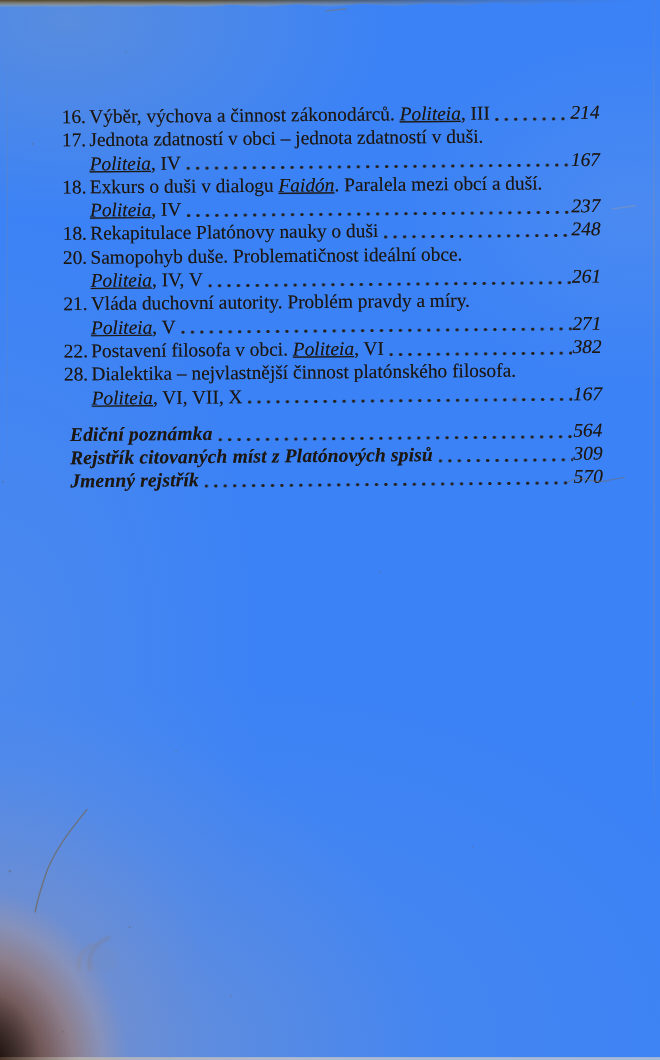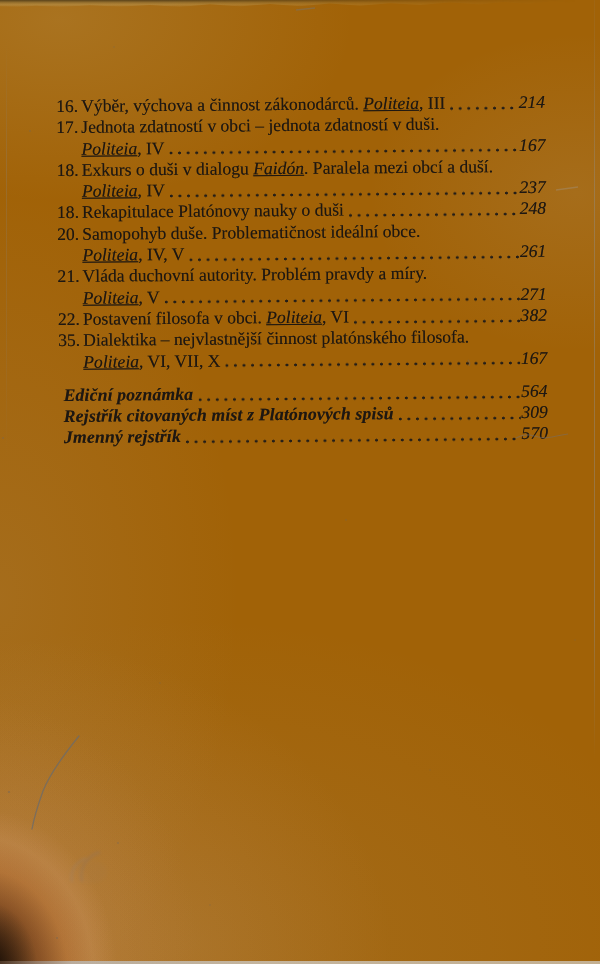--- a/index.html
+++ b/index.html
@@ -1,19 +1,19 @@
 <!DOCTYPE html>
 <html><head>
 <meta charset="utf-8">
 <style>
   html,body{margin:0;padding:0;}
   body{width:600px;height:964px;overflow:hidden;background:#e9e7e2;}
   .page{
     position:relative;width:600px;height:964px;overflow:hidden;
-    background:#a16207;
+    background:#3b82f6;
     font-family:"Liberation Serif","DejaVu Serif",serif;
     color:#1d1712;
   }
   
   .mottle{
     position:absolute;inset:0;pointer-events:none;
     background:
       radial-gradient(420px 260px at 10% 2%,  rgba(205,183,130,0.20), transparent 70%),
       radial-gradient(300px 520px at 0% 62%,  rgba(195,185,175,0.12), transparent 80%),
       radial-gradient(520px 430px at 0% 100%, rgba(214,168,138,0.26), transparent 76%),
@@ -162,21 +162,21 @@
           <span class="num">22.</span>
           <div class="entry-body">
             <div class="toc-line">
               <span class="entry-text"><span>Postavení filosofa v obci. </span><span class="it">Politeia</span><span>, VI</span></span>
               <span class="leader"></span>
               <span class="pagenum">382</span>
             </div>
           </div>
         </div>
         <div class="toc-entry">
-          <span class="num">35.</span>
+          <span class="num">28.</span>
           <div class="entry-body">
             <div class="toc-line">
               <span class="entry-text"><span>Dialektika – nejvlastnější činnost platónského filosofa.</span></span>
             </div>
             <div class="toc-line">
               <span class="entry-text"><span class="it">Politeia</span><span>, VI, VII, X</span></span>
               <span class="leader"></span>
               <span class="pagenum">167</span>
             </div>
           </div>

